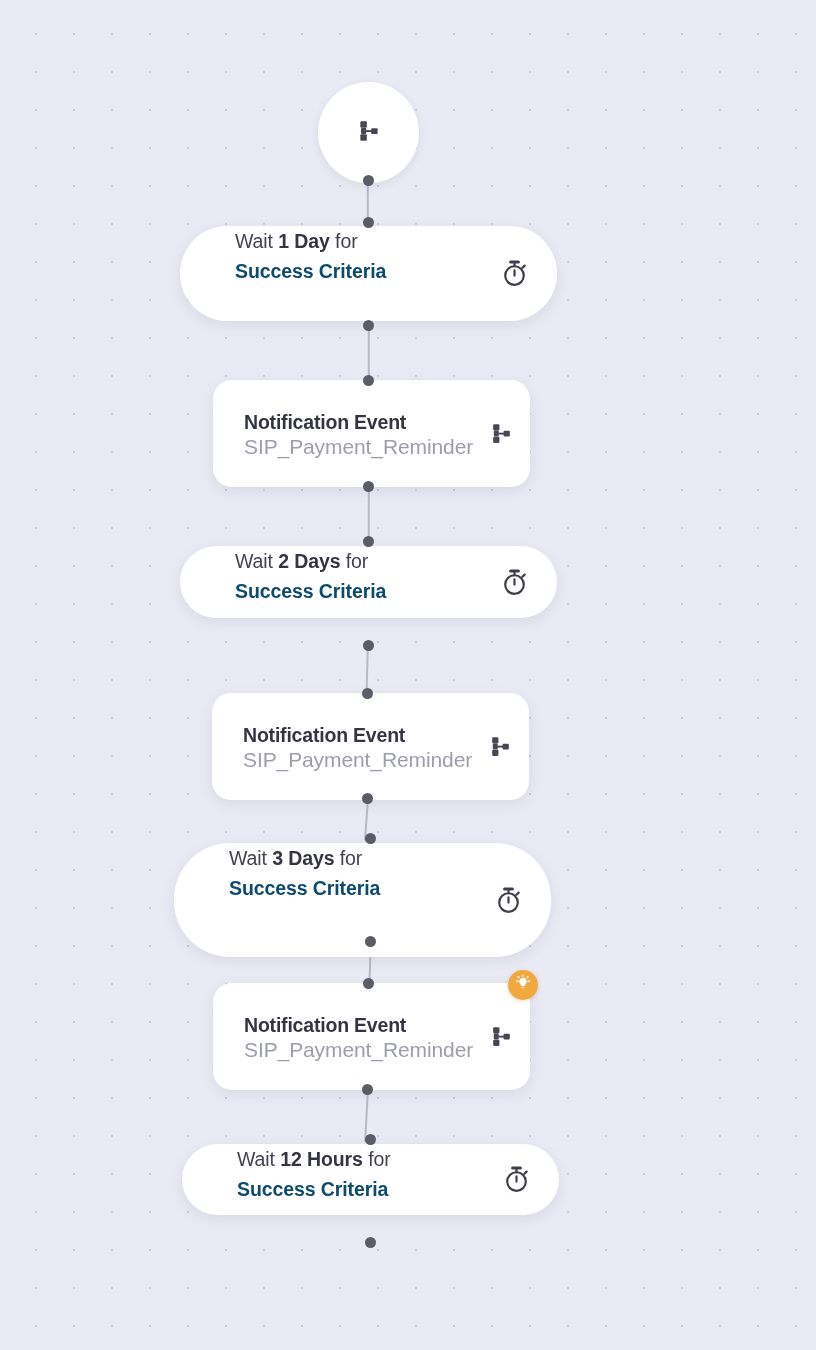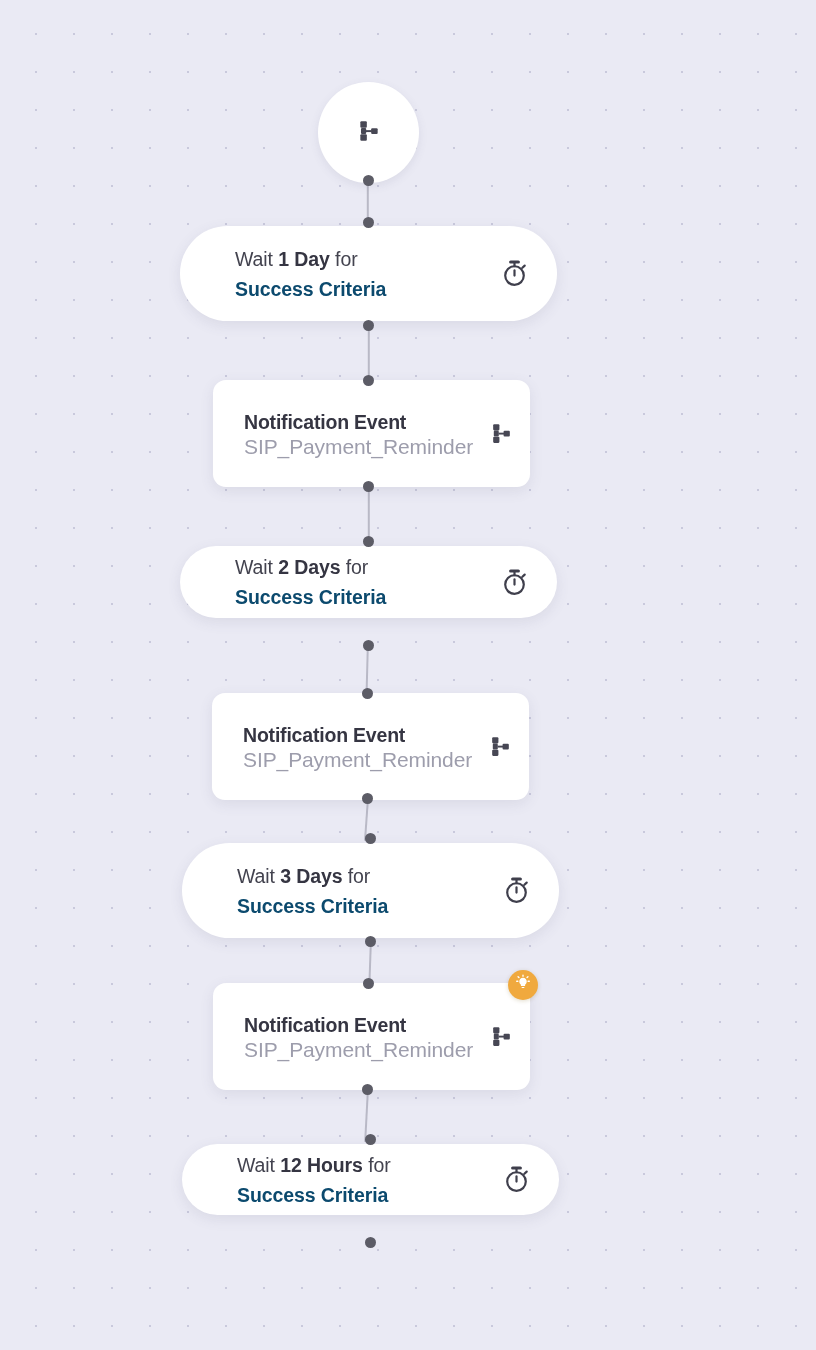--- a/index.html
+++ b/index.html
@@ -53,21 +53,20 @@
     z-index: 3;
   }
 
   
   .wait-node {
     position: absolute;
     background: #ffffff;
     border-radius: 56px;
     box-shadow: 0 4px 14px rgba(80, 80, 120, 0.11);
     display: flex;
-    align-items: center;
     box-sizing: border-box;
     z-index: 3;
   }
   .wait-text {
     flex: 1;
     padding-left: 55px;
     font-size: 19.5px;
     line-height: 30px;
     color: #43434f;
     font-weight: 400;
@@ -88,21 +87,21 @@
     display: flex;
     align-items: center;
     justify-content: center;
     margin-right: 14px;
   }
 
   
   .notif-node {
     position: absolute;
     background: #ffffff;
-    border-radius: 13px;
+    border-radius: 19px;
     box-shadow: 0 4px 14px rgba(80, 80, 120, 0.11);
     display: flex;
     align-items: center;
     box-sizing: border-box;
     z-index: 3;
   }
   .notif-text {
     flex: 1;
     padding-left: 31px;
   }
@@ -247,21 +246,21 @@
       <svg width="25" height="25" viewBox="0 0 24 24" fill="#474754">
         <rect x="4" y="3" width="6" height="6" rx="1"></rect>
         <rect x="4" y="15" width="6" height="6" rx="1"></rect>
         <rect x="4.6" y="9.2" width="4.8" height="5.6" rx="1"></rect>
         <rect x="14" y="9.4" width="6" height="5.4" rx="1"></rect>
         <rect x="9.2" y="11.2" width="5.4" height="1.8"></rect>
       </svg>
     </div>
   </div>
 
-  <div class="wait-node" style="left:182px; top:843px; width:377px; height:95px;">
+  <div class="wait-node" style="left:174px; top:843px; width:377px; height:114px;">
     <div class="wait-text">
       <span>Wait </span><b>3 Days</b><span> for</span>
       <span class="crit">Success Criteria</span>
     </div>
     <div class="wait-icon">
       <svg width="31" height="31" viewBox="0 0 24 24" fill="none" stroke="#3f3f4c" stroke-width="1.7" stroke-linecap="round">
         <circle cx="12" cy="13.6" r="7.2"></circle>
         <line x1="12" y1="9.6" x2="12" y2="13.6"></line>
         <line x1="9" y1="3.1" x2="15" y2="3.1" stroke-width="2.4"></line>
         <line x1="12" y1="3.1" x2="12" y2="6.4"></line>

